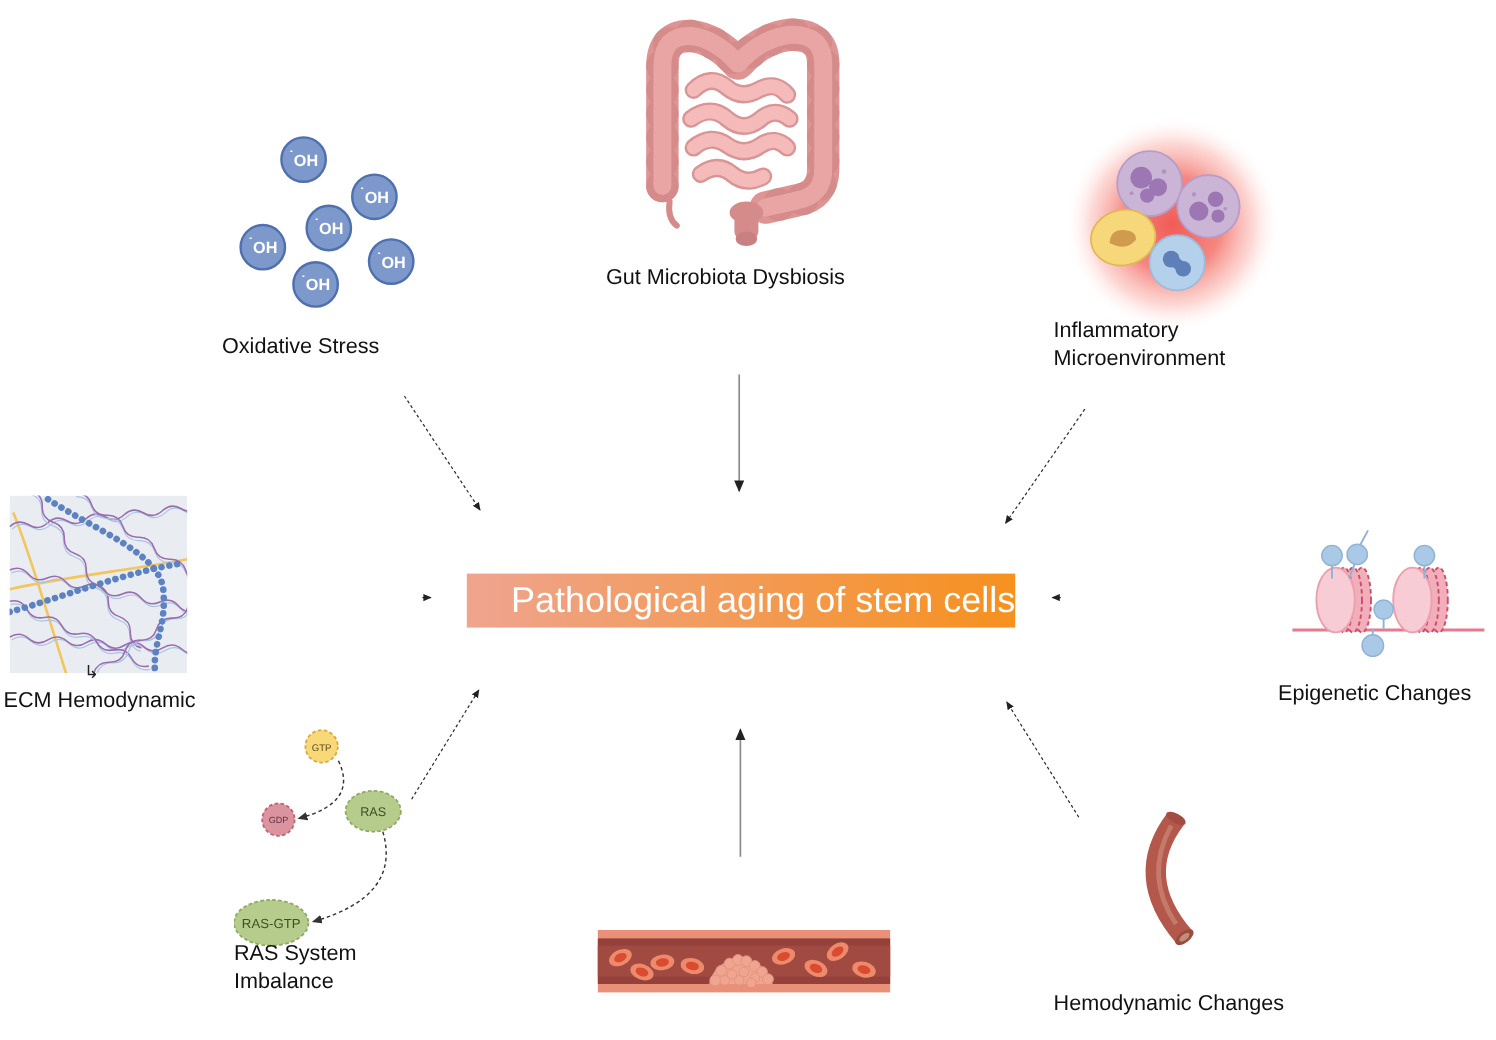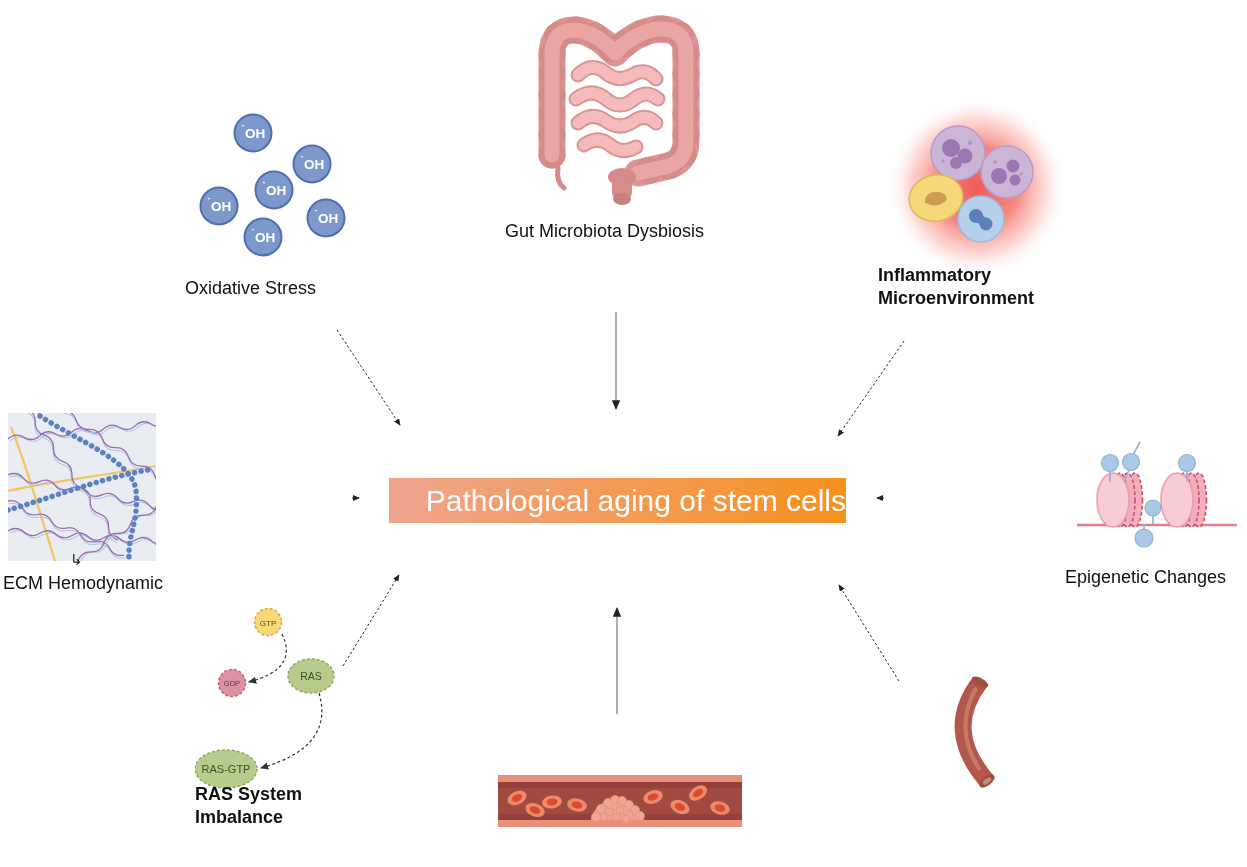--- a/index.html
+++ b/index.html
@@ -1,20 +1,20 @@
 <!DOCTYPE html>
 <html><head>
 <meta charset="utf-8">
 <style>
   html,body{margin:0;padding:0;background:#ffffff;}
   .canvas{position:relative;width:1247px;height:867px;background:#ffffff;overflow:hidden;
           font-family:"Liberation Sans", sans-serif;}
   .abs{position:absolute;}
   .lbl{position:absolute;font-size:18px;color:#111;text-align:left;line-height:1.3;}
-  .lbl2{line-height:1.25;font-weight:bold;}
+  .lbl2{line-height:1.25;}
   .title-box{position:absolute;left:389px;top:478px;width:457px;height:45px;
              background:linear-gradient(90deg,#efa48e 0%,#f6911e 100%);
              color:#ffffff;font-size:30px;text-align:right;line-height:45px;
              white-space:nowrap;}
   .corner-arrow{position:absolute;left:70px;top:551px;font-size:15px;color:#222;}
   svg{display:block;}
 </style>
 </head>
 <body>
 
@@ -288,14 +288,15 @@
     </g>
   </svg>
 
   <svg class="abs" style="left:930px;top:672px" width="100" height="116">
     <path d="M 50,10 Q 13,58 57,109" fill="none" stroke="#b4584c" stroke-width="17"></path>
     <path d="M 46,16 Q 23,58 50,98" fill="none" stroke="#c98271" stroke-width="4" opacity="0.8"></path>
     <ellipse cx="50" cy="10" rx="9" ry="4" transform="rotate(28 50 10)" fill="#a34c41"></ellipse>
     <ellipse cx="57" cy="109" rx="9" ry="4.5" transform="rotate(-38 57 109)" fill="#9d4a3f"></ellipse>
     <ellipse cx="57" cy="109" rx="5" ry="2.4" transform="rotate(-38 57 109)" fill="#c28d7a"></ellipse>
   </svg>
+  <div class="lbl" style="left:878px;top:825px;width:205px">Hemodynamic Changes</div>
 
 </div>
 
 </body></html>

